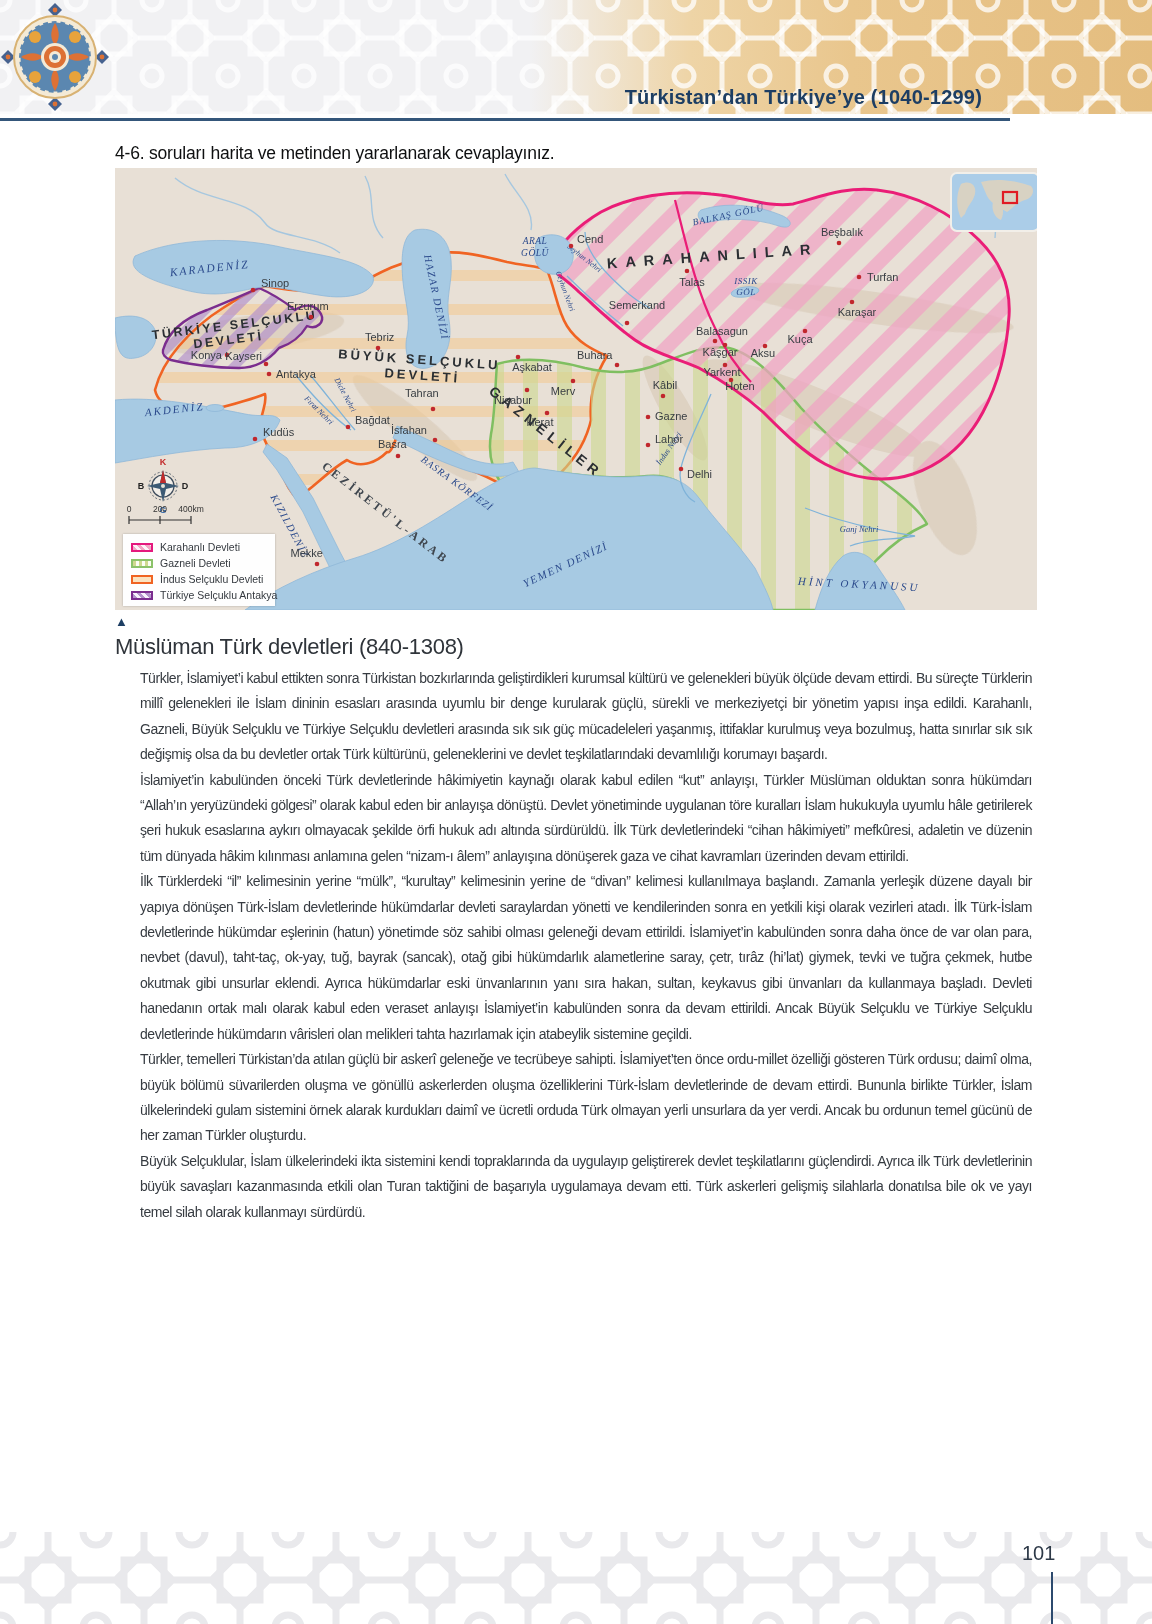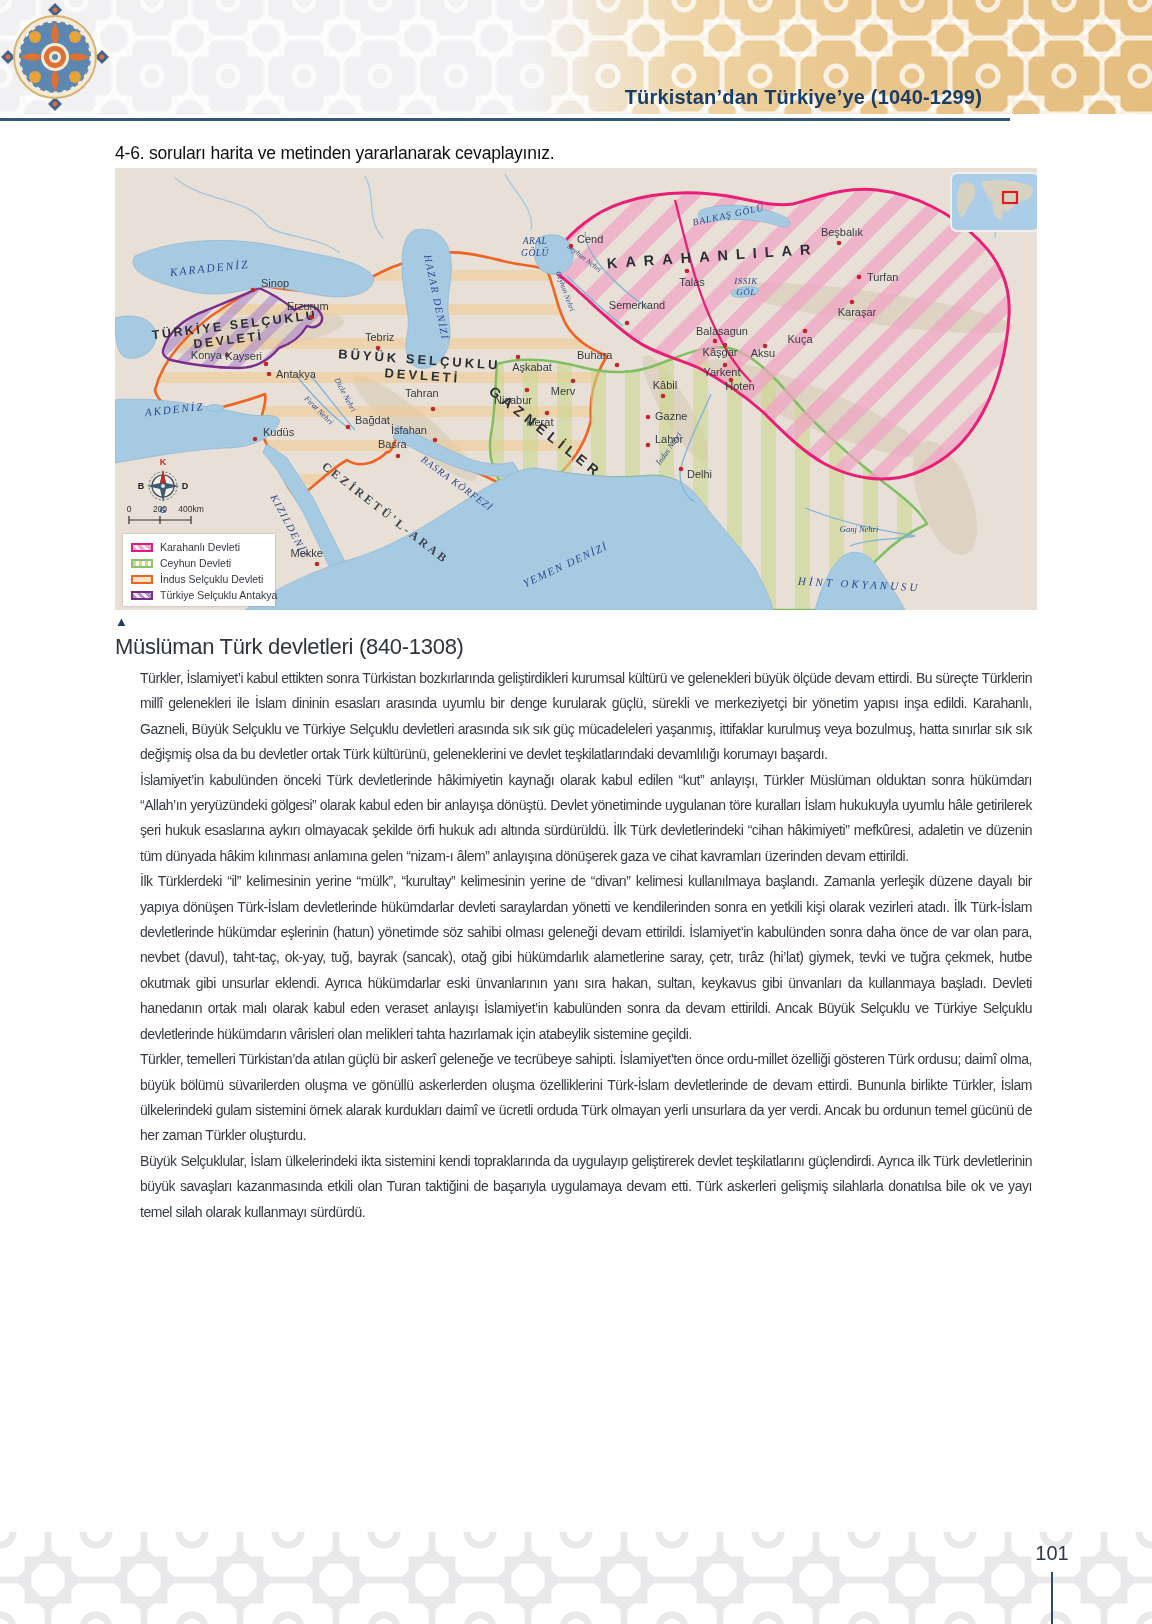--- a/index.html
+++ b/index.html
@@ -29,21 +29,21 @@
   .sw-turkiye{border:2px solid #7b2d8e;background:repeating-linear-gradient(45deg,#b493cc 0 3px,#f7f2fb 3px 6px);}
   
   #caption-marker{position:absolute;left:115px;top:614px;font-size:13px;color:#1d3e63;}
   #map-caption{position:absolute;left:115px;top:634px;font-size:22px;color:#2f343a;letter-spacing:-.3px;}
   
   #body-text{position:absolute;left:140px;top:666px;width:892px;}
   #body-text p{margin:0;padding:0;text-align:justify;font-size:14px;line-height:25.4px;
     color:#363b41;letter-spacing:-.45px;}
   
   #footer-band{position:absolute;left:0;top:1532px;width:1152px;height:92px;}
-  #page-number{position:absolute;left:1022px;top:1542px;width:60px;text-align:center;
+  #page-number{position:absolute;left:1022px;top:1542px;width:60px;text-align:left;
     font-size:20px;color:#2e3a48;}
   #footer-line{position:absolute;left:1051px;top:1572px;width:2px;height:52px;background:#2c4a6e;}
 </style>
 </head>
 <body>
 
 <div id="page">
 
   <div id="header-band">
     <svg width="1152" height="121">
@@ -318,21 +318,21 @@
         </g>
     </svg>
 
     <div id="map-legend">
         <div class="legend-row">
           <span class="legend-swatch sw-karahanli"></span>
           <span class="legend-label">Karahanlı Devleti</span>
         </div>
         <div class="legend-row">
           <span class="legend-swatch sw-gazneli"></span>
-          <span class="legend-label">Ceyhun Devleti</span>
+          <span class="legend-label">Gazneli Devleti</span>
         </div>
         <div class="legend-row">
           <span class="legend-swatch sw-seljuk"></span>
           <span class="legend-label">İndus Selçuklu Devleti</span>
         </div>
         <div class="legend-row">
           <span class="legend-swatch sw-turkiye"></span>
           <span class="legend-label">Türkiye Selçuklu Antakya</span>
         </div>
       </div>

